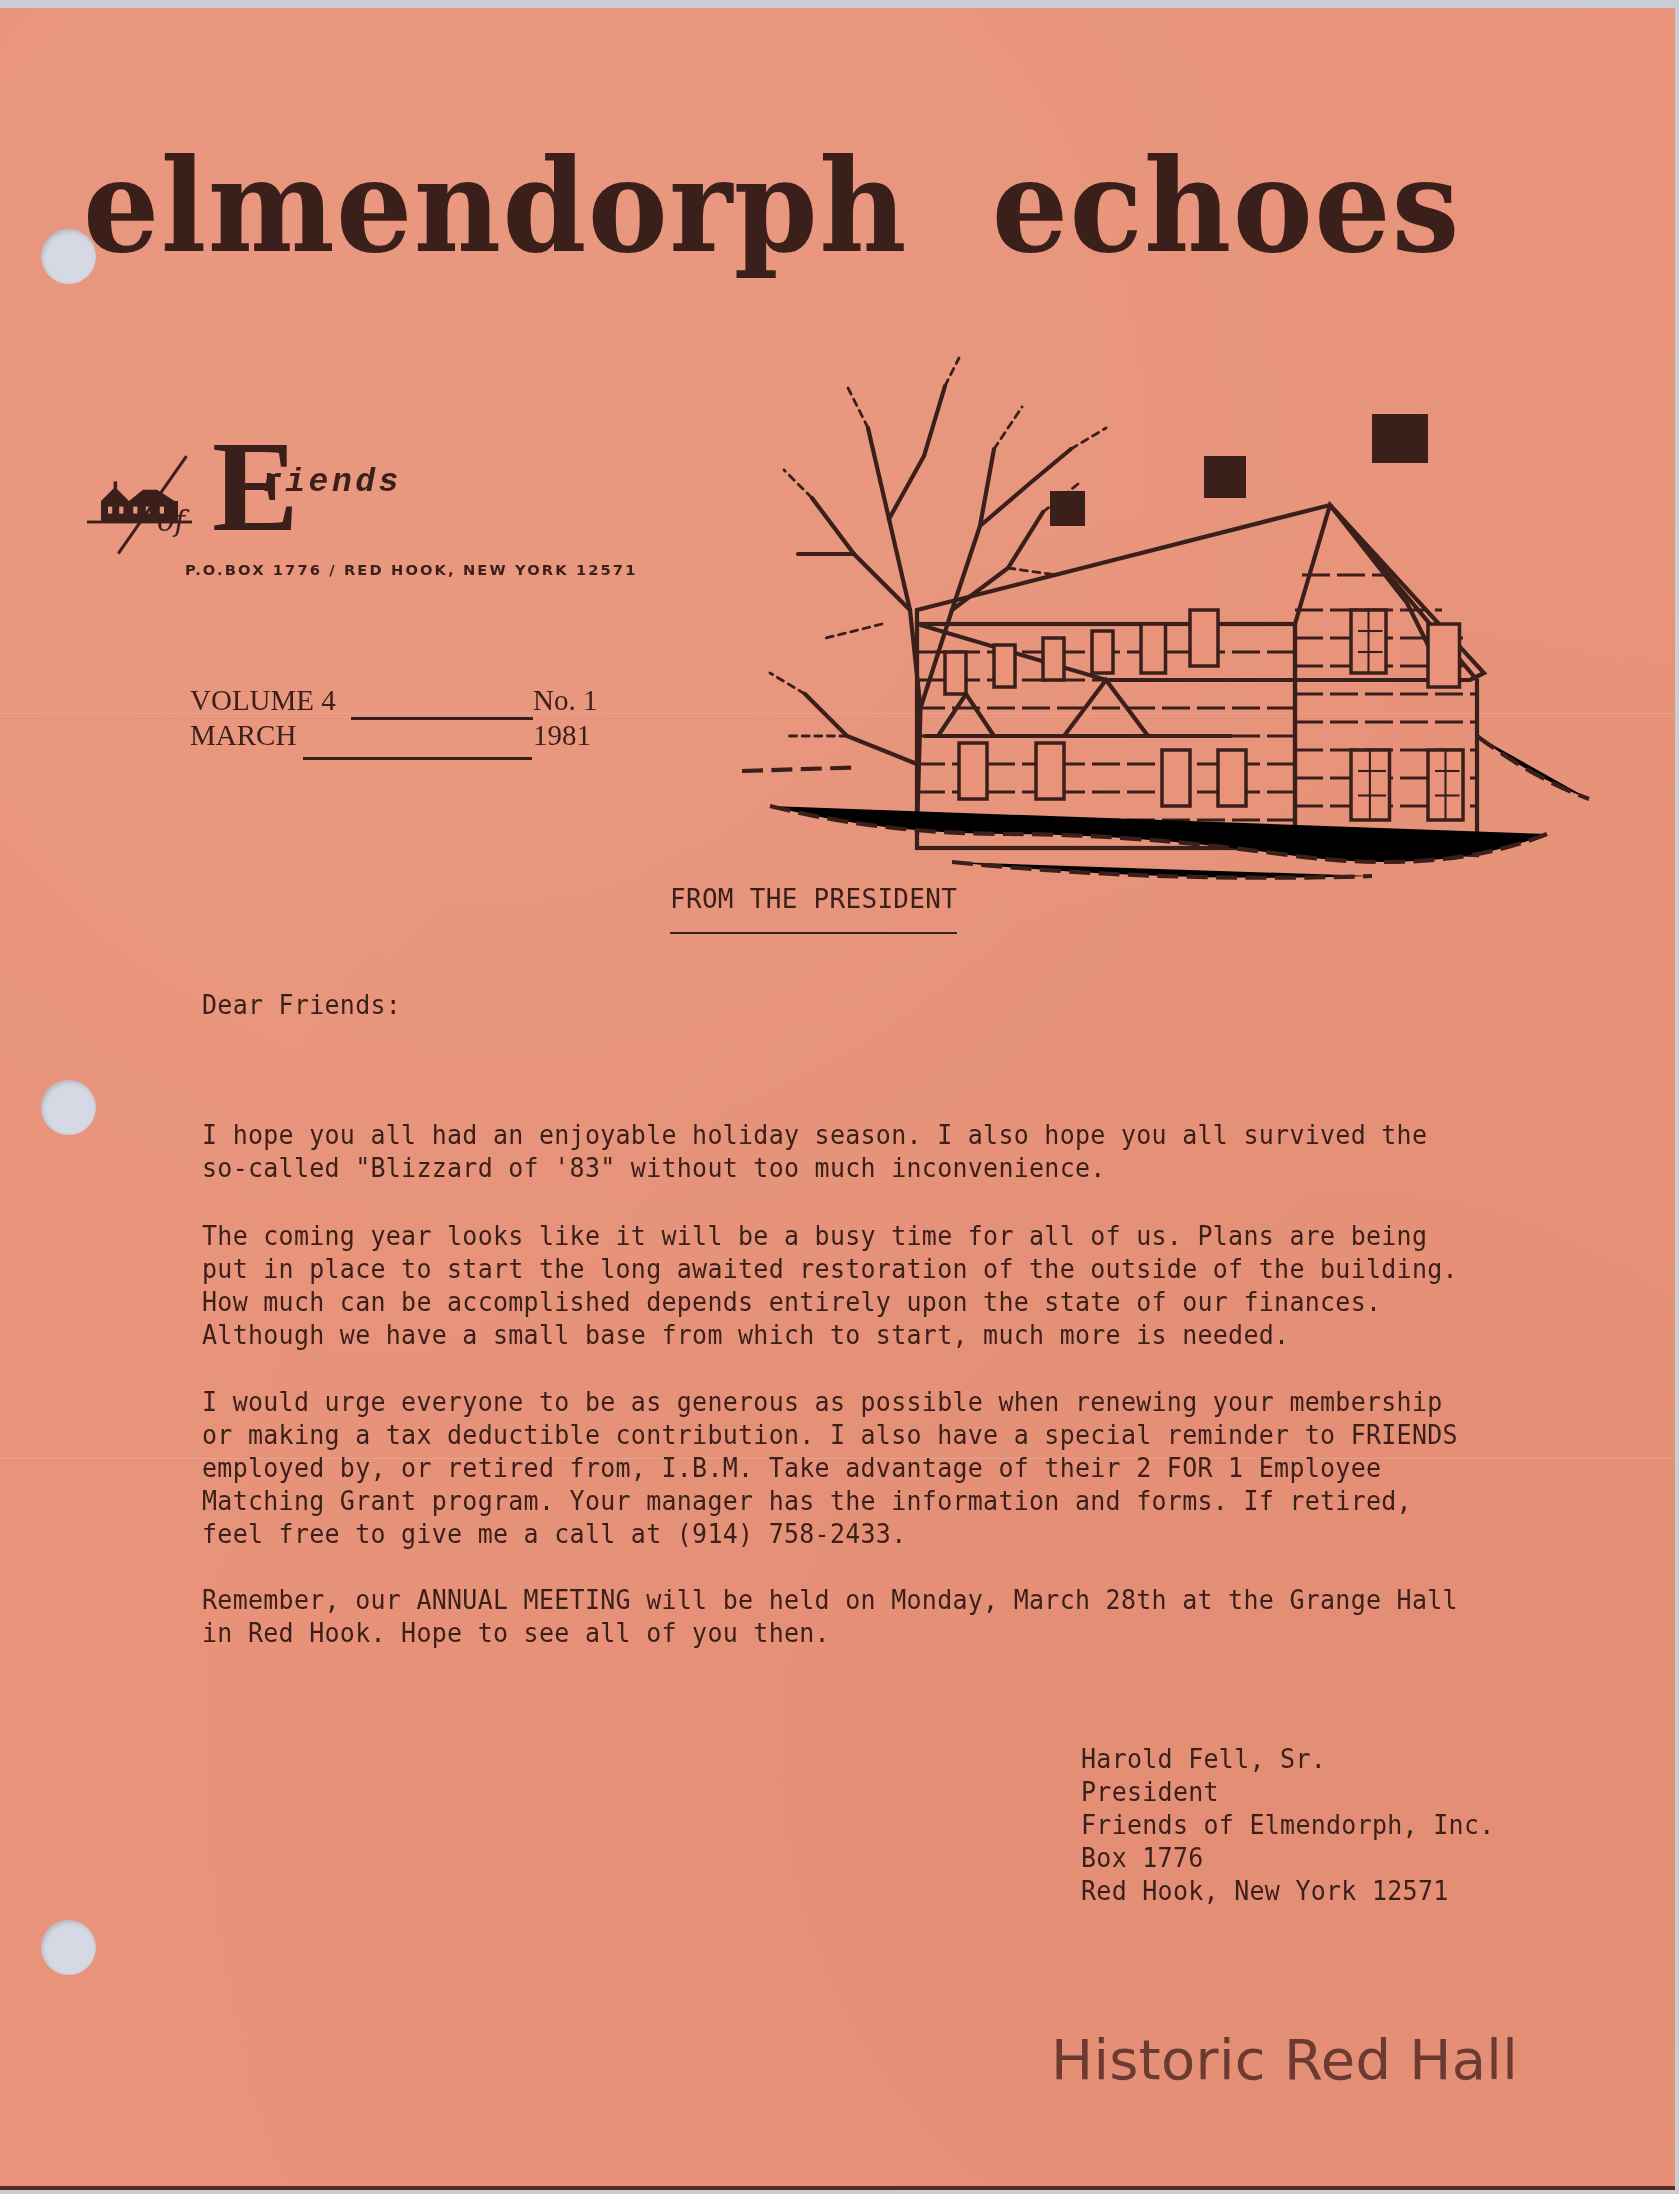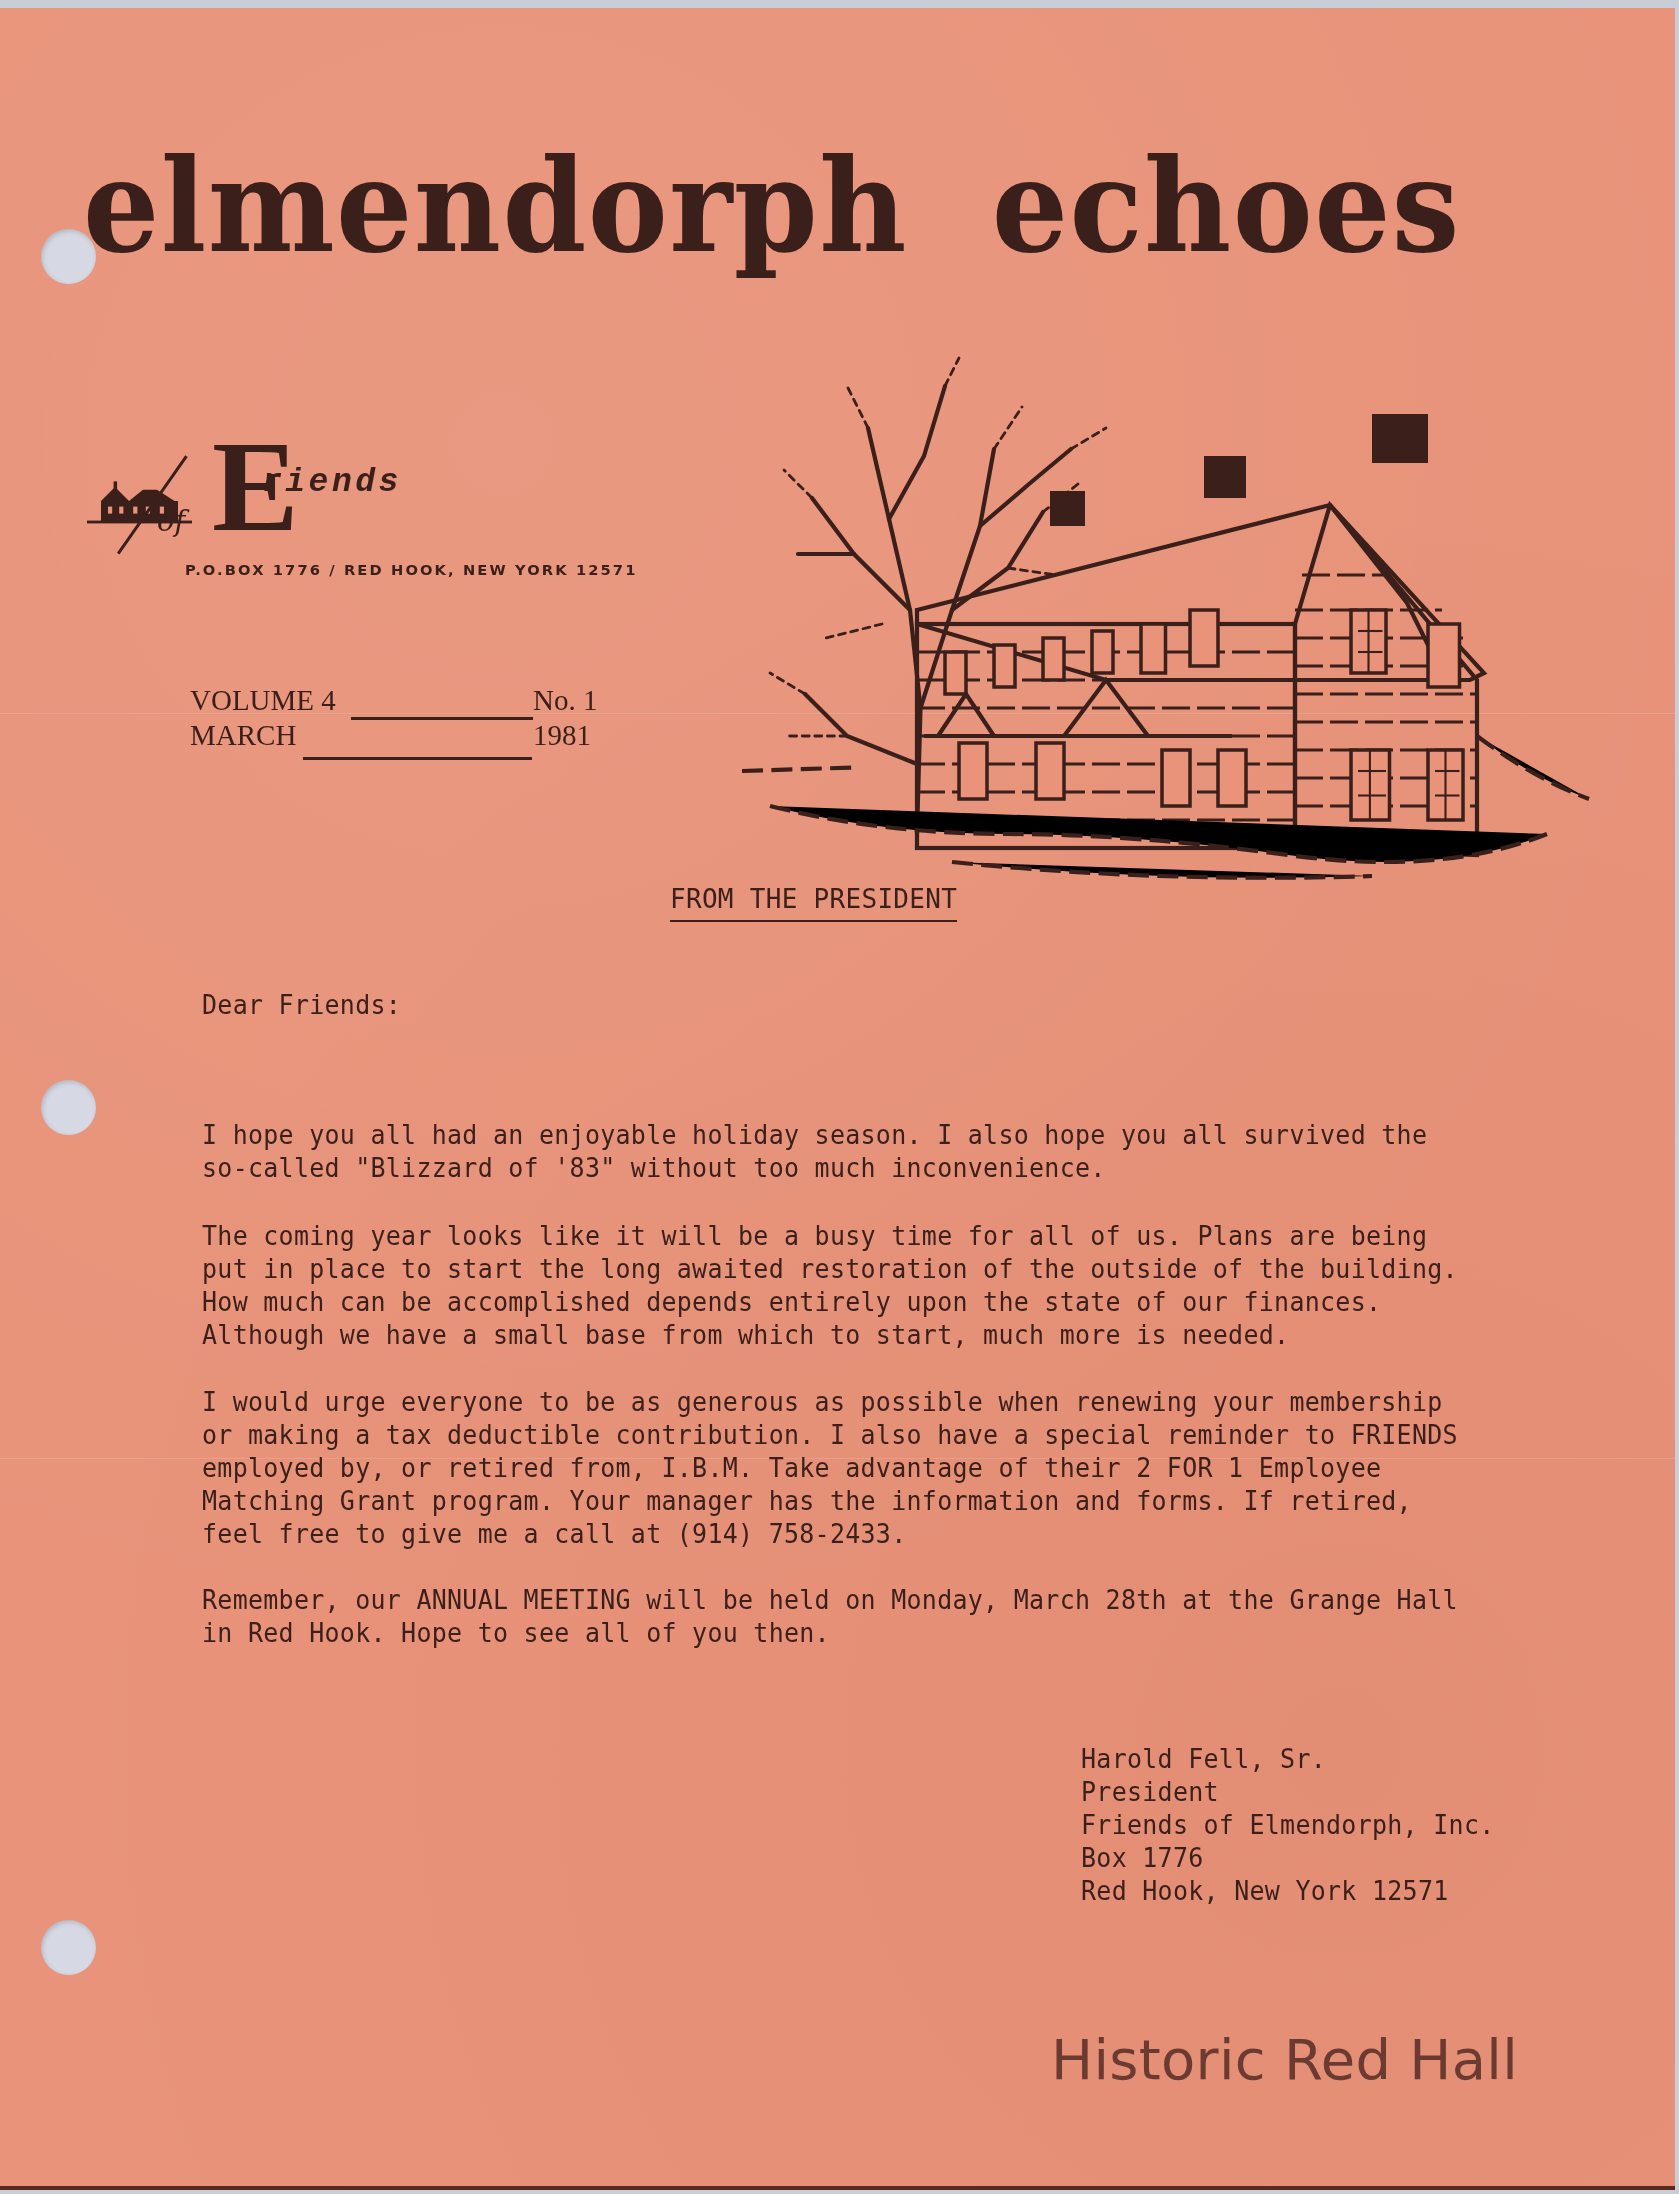--- a/index.html
+++ b/index.html
@@ -85,21 +85,21 @@
     .illustration { position: absolute; left: 742px; top: 336px; width: 910px; height: 546px; }
 
     .typed {
       font-family: "DejaVu Sans Mono", monospace; font-size: 26px; color: #3a1f1a;
       line-height: 33px; letter-spacing: 0.3px;
       transform: scaleX(0.96); transform-origin: left top;
     }
     .heading {
       position: absolute; left: 670px; top: 876px;
       font-family: "DejaVu Sans Mono", monospace; font-size: 26px; color: #3a1f1a;
-      border-bottom: 2.8px solid #3a1f1a; padding-bottom: 6px; letter-spacing: 0.3px;
+      border-bottom: 2.8px solid #3a1f1a; padding-bottom: 18px; letter-spacing: 0.3px;
     }
     .salutation { position: absolute; left: 202px; top: 981px; }
     .para { position: absolute; left: 202px; white-space: pre; }
     .p1 { top: 1111px; }
     .p2 { top: 1212px; }
     .p3 { top: 1378px; }
     .p4 { top: 1576px; }
     .signature { position: absolute; left: 1081px; top: 1735px; white-space: pre; }
 
     .watermark {

